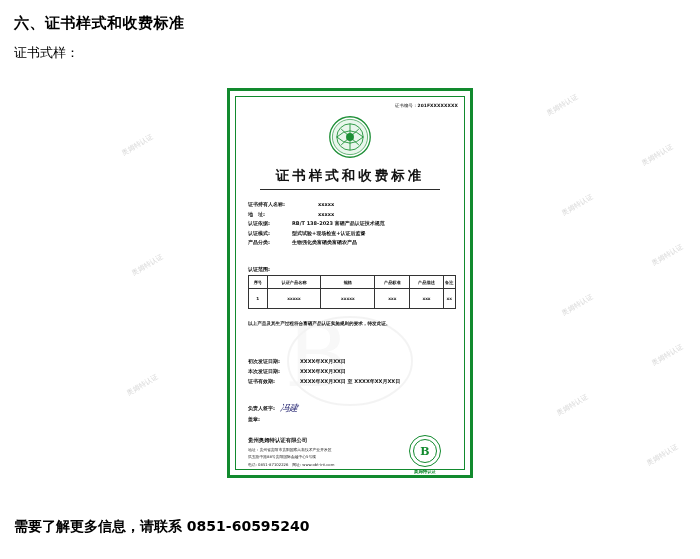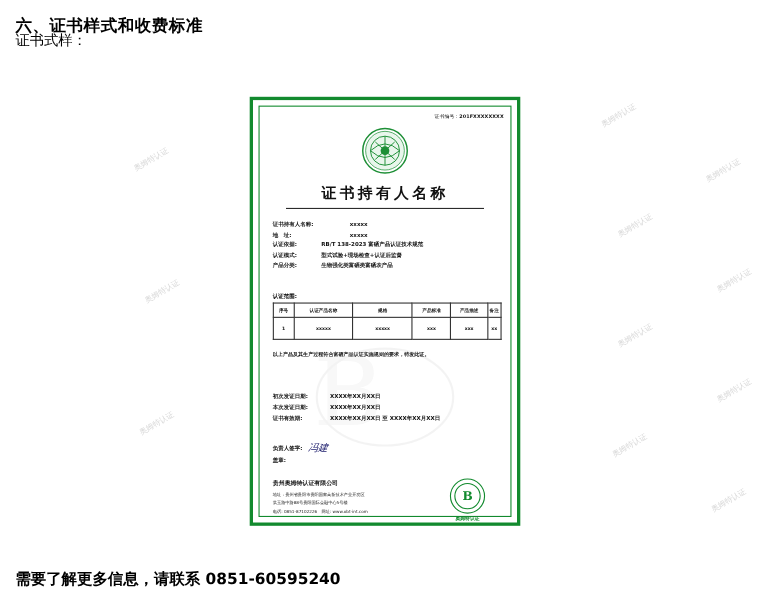--- a/index.html
+++ b/index.html
@@ -24,21 +24,21 @@
     position: absolute;
     left: 14px;
     top: 14px;
     font-size: 15px;
     font-weight: bold;
     letter-spacing: 0.5px;
   }
   .subheading {
     position: absolute;
     left: 14px;
-    top: 28px;
+    top: 44px;
     font-size: 13px;
   }
   .footer-note {
     position: absolute;
     left: 14px;
     top: 518px;
     font-size: 14px;
     font-weight: bold;
   }
 
@@ -323,21 +323,21 @@
         <circle cx="50" cy="50" r="40" fill="#e9f6ec" stroke="#1d8f36" stroke-width="1.5"></circle>
         <g stroke="#1d8f36" stroke-width="2" fill="none">
           <circle cx="50" cy="50" r="30"></circle>
           <path d="M20 50 Q50 22 80 50 Q50 78 20 50 Z"></path>
           <path d="M50 20 L50 80"></path>
           <path d="M30 32 L70 68 M70 32 L30 68"></path>
         </g>
         <circle cx="50" cy="50" r="9" fill="#1d8f36"></circle>
       </svg>
 
-      <div class="cert-title">证书持有人名称</div>
+      <div class="cert-title">证书样式和收费标准</div>
       <div class="title-rule"></div>
 
       <div class="fields">
         <div class="field-row">
           <span class="field-label">证书持有人名称:</span>
           <span class="field-value center">xxxxx</span>
         </div>
         <div class="field-row">
           <span class="field-label">地　址:</span>
           <span class="field-value center">xxxxx</span>

